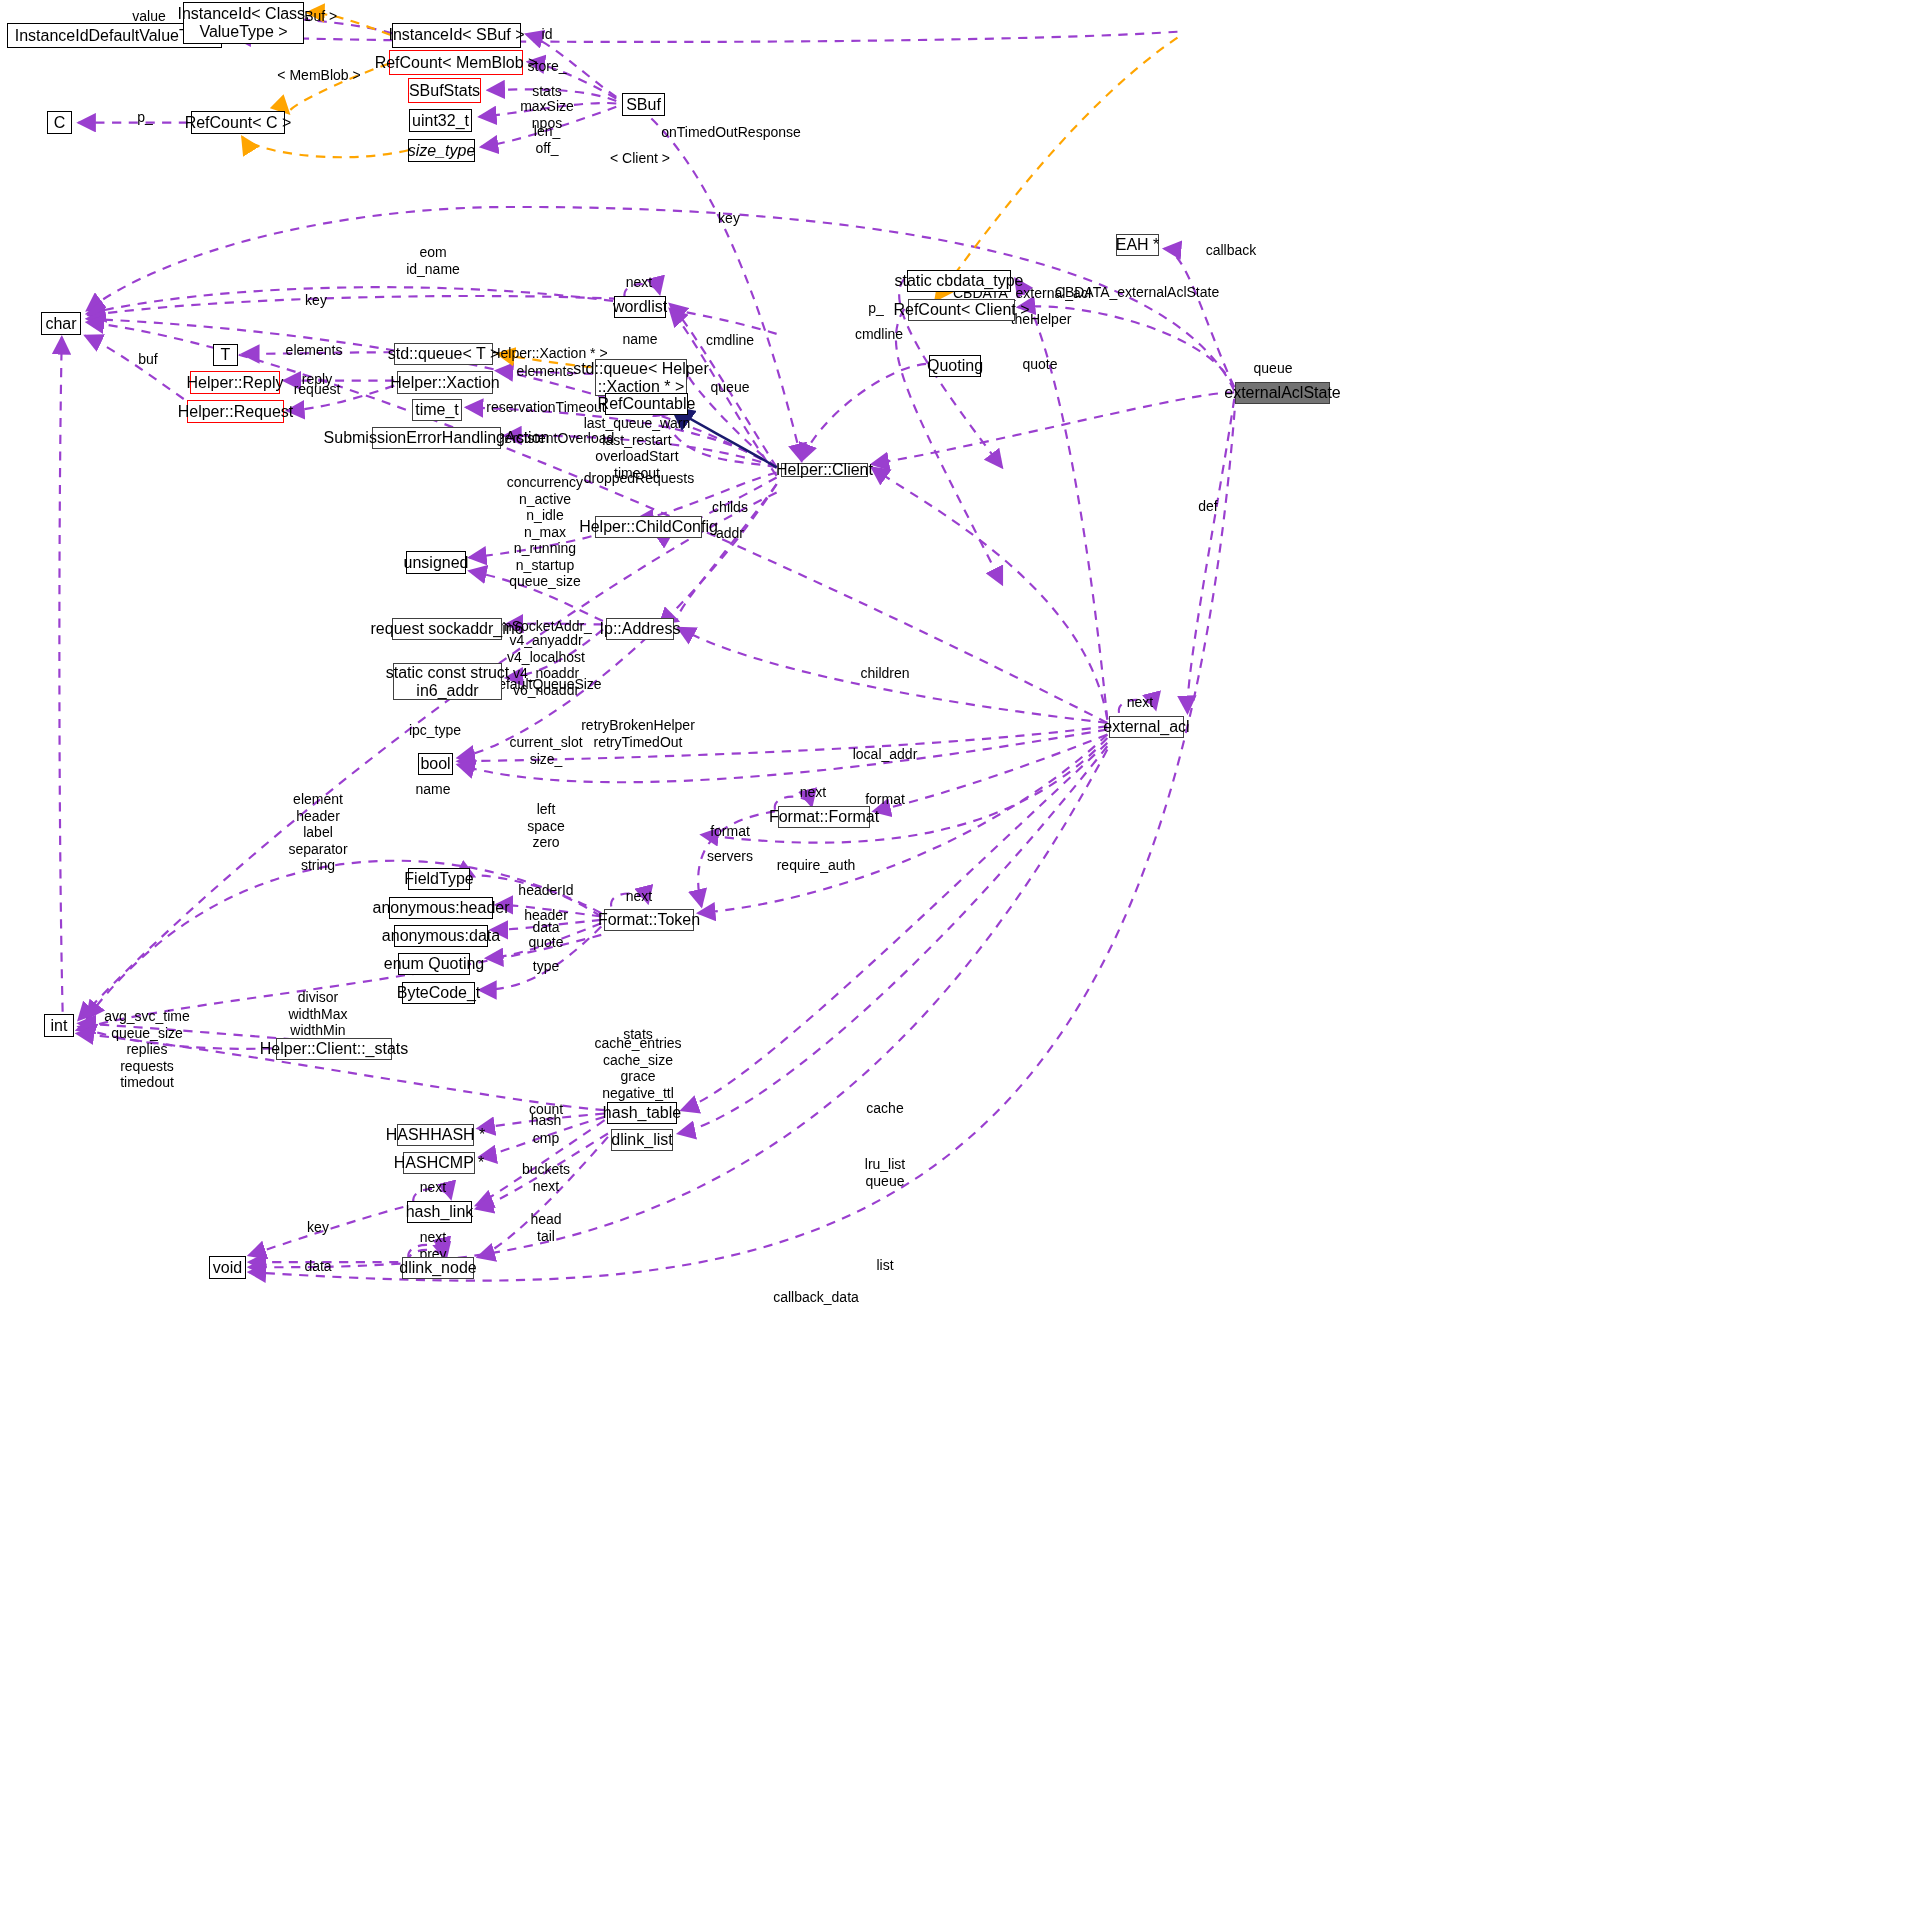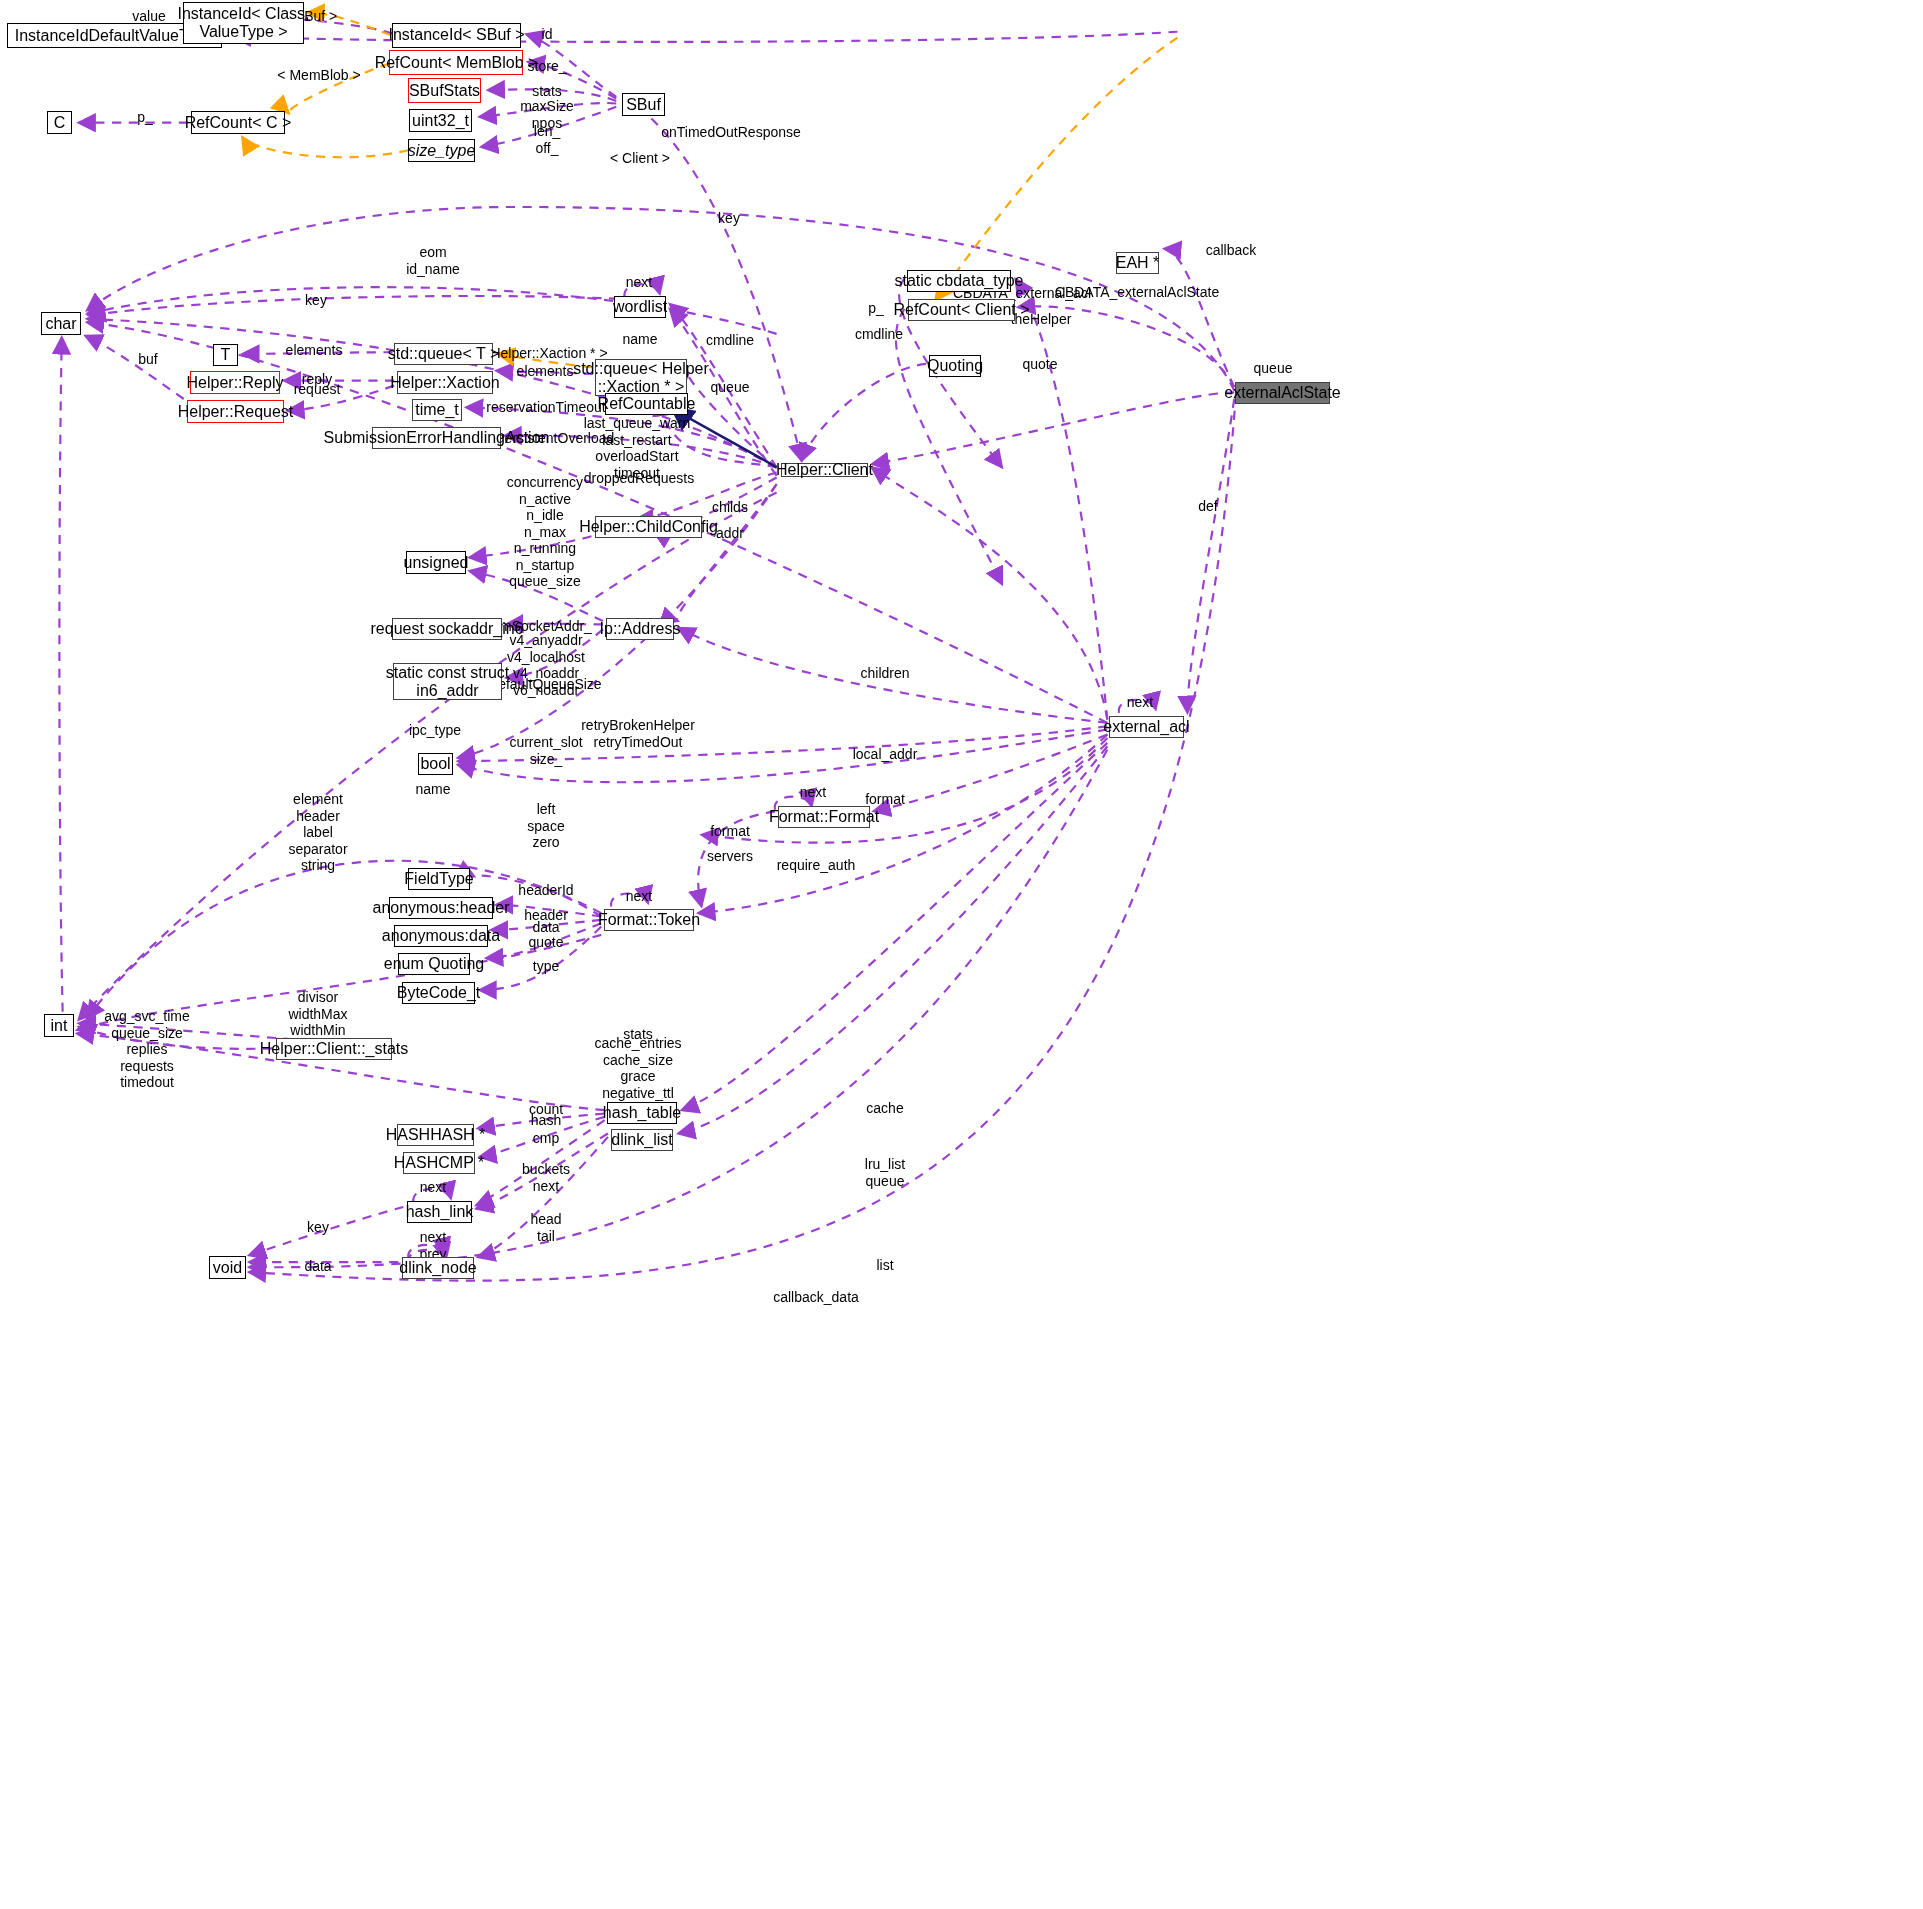--- a/index.html
+++ b/index.html
@@ -201,21 +201,21 @@
     <div class="node grey" style="left: 397px; top: 1124px; width: 77px; height: 22px;">HASHHASH *</div>
     <div class="node grey" style="left: 403px; top: 1152px; width: 72px; height: 22px;">HASHCMP *</div>
     <div class="node grey" style="left: 611px; top: 1129px; width: 62px; height: 22px;">dlink_list</div>
     <div class="node" style="left: 407px; top: 1201px; width: 65px; height: 22px;">hash_link</div>
     <div class="node grey" style="left: 402px; top: 1257px; width: 72px; height: 22px;">dlink_node</div>
     <div class="node" style="left: 209px; top: 1256px; width: 37px; height: 23.4px;">void</div>
     <div class="node grey" style="left: 781px; top: 463px; width: 87px; height: 14px;">Helper::Client</div>
     <div class="node" style="left: 907px; top: 270px; width: 104px; height: 22px;">static cbdata_type</div>
     <div class="node grey" style="left: 908px; top: 299px; width: 107px; height: 22px;">RefCount&lt; Client &gt;</div>
     <div class="node" style="left: 929px; top: 355px; width: 52px; height: 22px;">Quoting</div>
-    <div class="node grey" style="left: 1116px; top: 252px; width: 43px; height: 22px;">EAH *</div>
+    <div class="node grey" style="left: 1116px; top: 234px; width: 43px; height: 22px;">EAH *</div>
     <div class="node grey" style="left: 1109px; top: 716px; width: 75px; height: 22px;">external_acl</div>
     <div class="node current" style="left: 1235px; top: 382px; width: 95px; height: 22px;">externalAclState</div>
     <div class="elabel" style="left: 149px; top: 8.3px;">value</div>
     <div class="elabel" style="left: 221px; top: 27.6px;">value</div>
     <div class="elabel" style="left: 310px; top: 7.5px;">&lt; SBuf &gt;</div>
     <div class="elabel" style="left: 319px; top: 67px;">&lt; MemBlob &gt;</div>
     <div class="elabel" style="left: 145px; top: 109px;">p_</div>
     <div class="elabel" style="left: 547px; top: 26px;">id</div>
     <div class="elabel" style="left: 547px; top: 58px;">store_</div>
     <div class="elabel" style="left: 547px; top: 83px;">stats</div>

